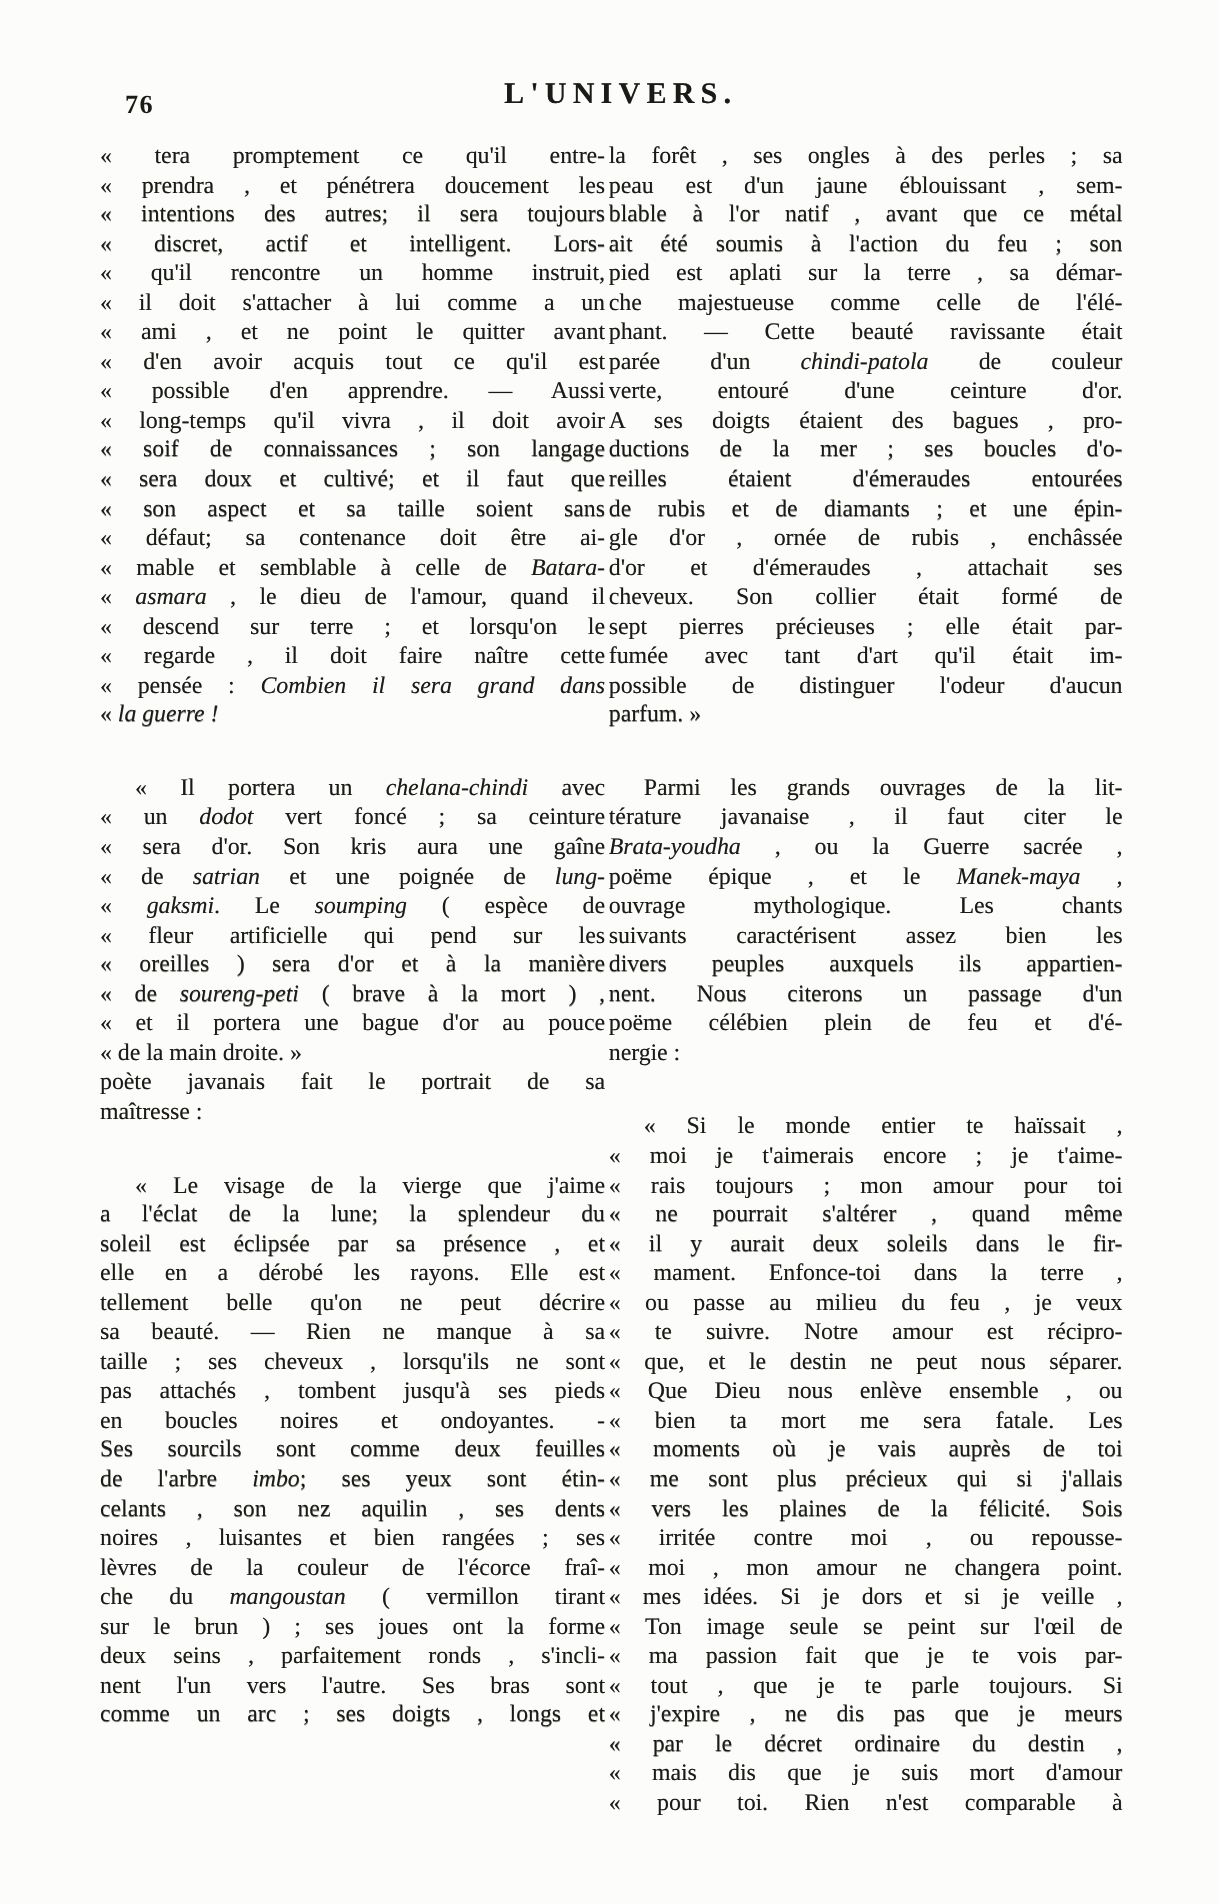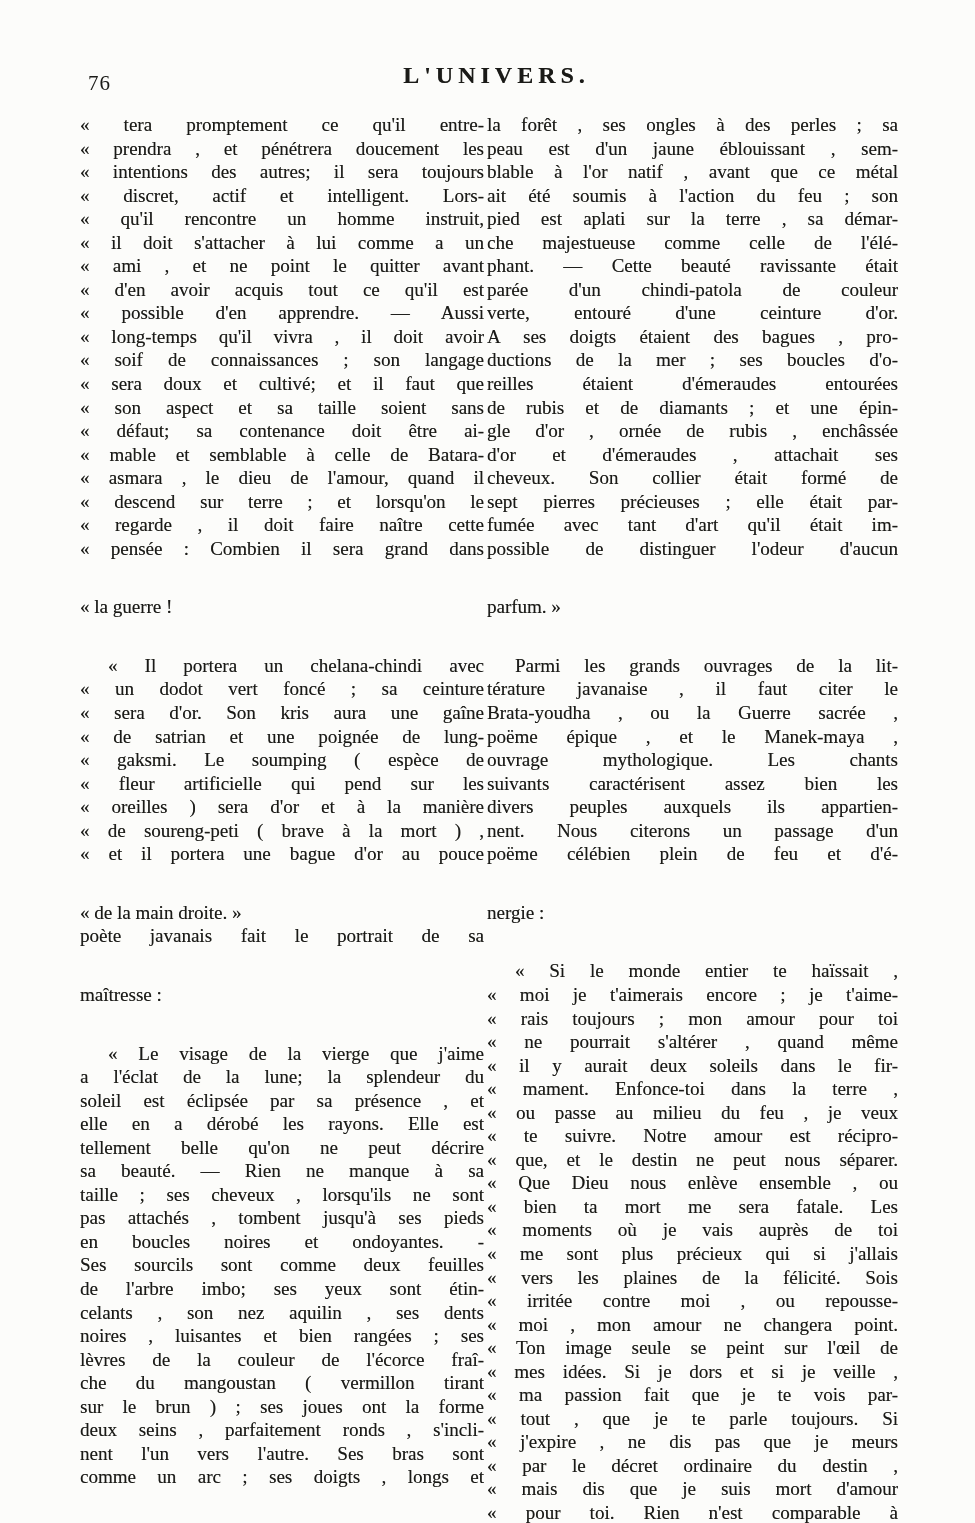--- a/index.html
+++ b/index.html
@@ -14,22 +14,22 @@
     background: #fcfcfa;
     color: #1a1a17;
     overflow: hidden;
   }
   .header {
     position: absolute;
     top: 62px; left: 80px; right: 62px;
     height: 34px;
   }
   .pagenum {
-    position: absolute; left: 8px; top: 9px;
-    font-size: 21px; font-weight: normal;
+    position: absolute; left: 20px; top: 9px;
+    font-size: 21px; font-weight: bold;
     letter-spacing: 1px;
   }
   .title {
     text-align: center;
     font-size: 24px; font-weight: bold;
     letter-spacing: 5px;
     text-shadow: 0.2px 0.2px 0.4px rgba(20,20,15,0.55);
   }
   .cols {
     position: absolute;
@@ -42,23 +42,23 @@
   .line {
     font-size: 19px;
     line-height: 23.55px;
     height: 23.55px;
     overflow: hidden;
     text-align: justify;
     text-align-last: justify;
     text-shadow: 0.2px 0.2px 0.35px rgba(25,25,20,0.5);
     white-space: normal;
   }
-  .line.short { text-align-last: left; margin-top: 35px; }
+  .line.short { text-align-last: left; }
   .line.ind { padding-left: 28px; box-sizing: border-box; margin-top: 35px; }
-  .it { }
+  .it { font-style: italic; }
 </style>
 </head>
 <body>
 
 <div class="page" style="background: rgb(252, 252, 250); color: rgb(26, 26, 23);">
   <div class="header">
     <span class="pagenum">76</span>
     <div class="title">L'UNIVERS.</div>
   </div>
   <div class="cols">
@@ -155,22 +155,22 @@
         <div class="line"><span>« ou passe au milieu du feu , je veux</span></div>
         <div class="line"><span>« te suivre. Notre amour est récipro-</span></div>
         <div class="line"><span>« que, et le destin ne peut nous séparer.</span></div>
         <div class="line"><span>« Que Dieu nous enlève ensemble , ou</span></div>
         <div class="line"><span>« bien ta mort me sera fatale. Les</span></div>
         <div class="line"><span>« moments où je vais auprès de toi</span></div>
         <div class="line"><span>« me sont plus précieux qui si j'allais</span></div>
         <div class="line"><span>« vers les plaines de la félicité. Sois</span></div>
         <div class="line"><span>« irritée contre moi , ou repousse-</span></div>
         <div class="line"><span>« moi , mon amour ne changera point.</span></div>
+        <div class="line"><span>« mes idées. Si je dors et si je veille ,</span></div>
         <div class="line"><span>« Ton image seule se peint sur l'œil de</span></div>
-        <div class="line"><span>« mes idées. Si je dors et si je veille ,</span></div>
         <div class="line"><span>« ma passion fait que je te vois par-</span></div>
         <div class="line"><span>« tout , que je te parle toujours. Si</span></div>
         <div class="line"><span>« j'expire , ne dis pas que je meurs</span></div>
         <div class="line"><span>« par le décret ordinaire du destin ,</span></div>
         <div class="line"><span>« mais dis que je suis mort d'amour</span></div>
         <div class="line"><span>« pour toi. Rien n'est comparable à</span></div>
       </div>
   </div>
 </div>
 

